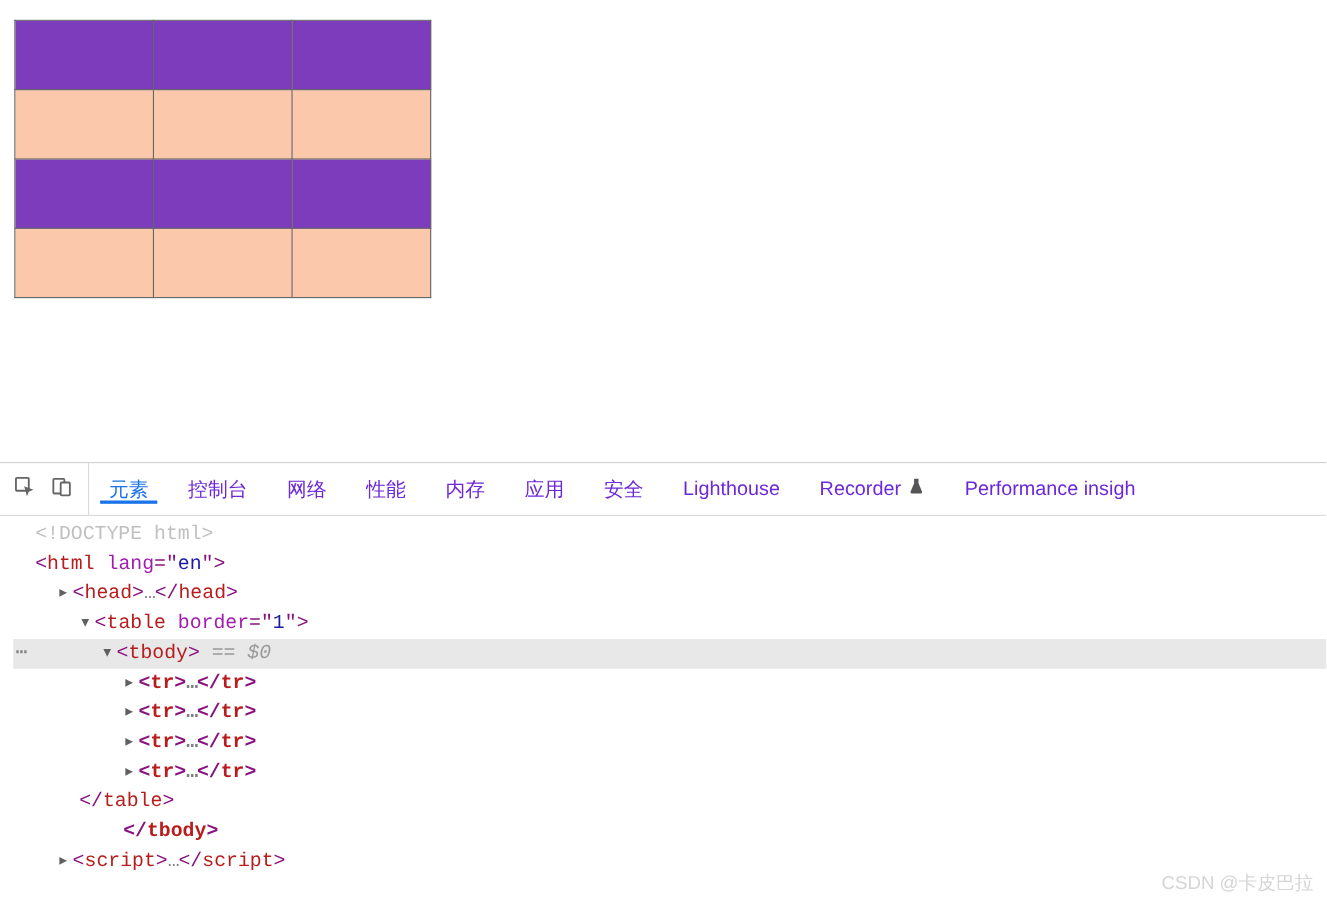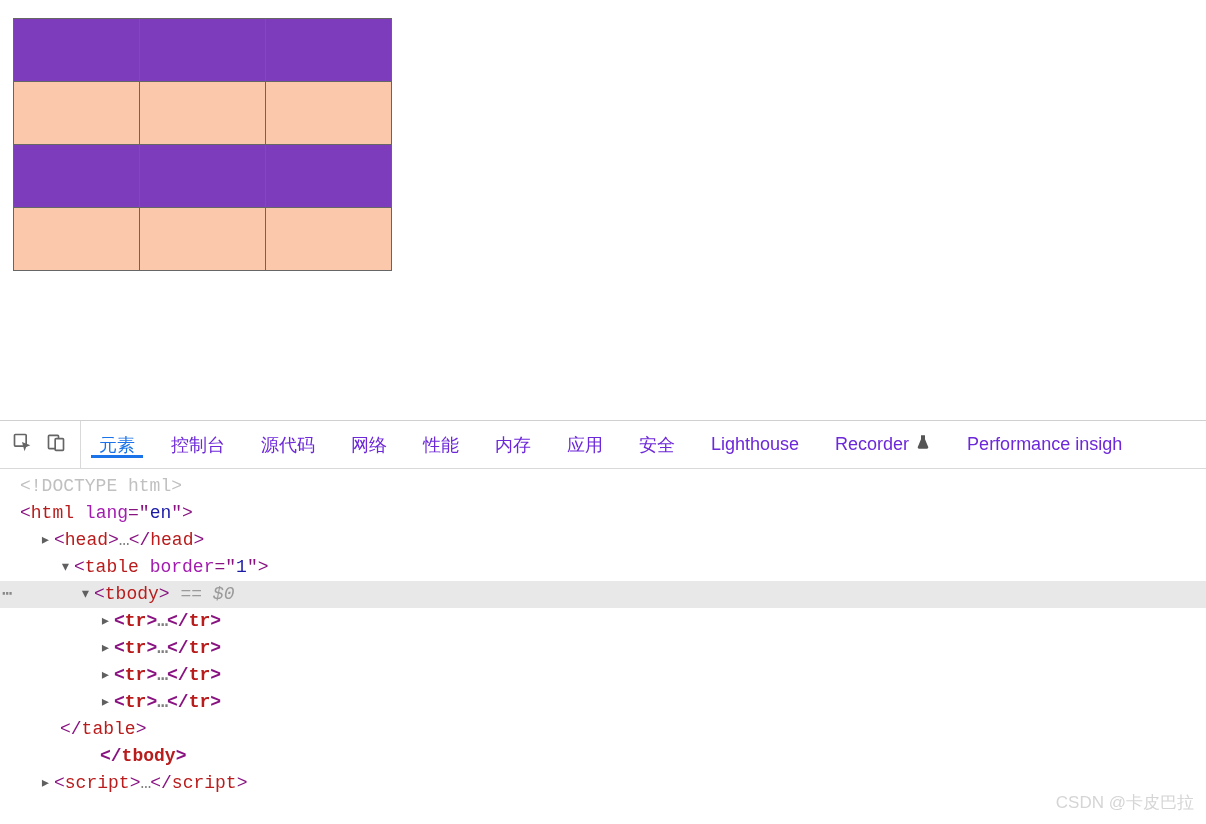--- a/index.html
+++ b/index.html
@@ -17,21 +17,21 @@
 .tabbar .icon-group { display: flex; align-items: center; gap: 14px; padding: 0 14px 0 6px; border-right: 1px solid #d9d9d9; height: 100%; }
 .tabbar .icon-group svg { width: 20px; height: 20px; stroke: #656565; }
 .tabbar .tabs { display: flex; align-items: center; height: 100%; }
 .tabbar .tab { padding: 0 18px; display: flex; align-items: center; cursor: pointer; color: #6d28d9; position: relative; }
 .tabbar .tab.active { color: #1a73e8; }
 .tabbar .tab.active::after { content: ""; position: absolute; left: 10px; right: 10px; bottom: -1px; height: 3px; background: #1a73e8; }
 .flask-icon { display: inline-block; margin-left: 6px; }
 .flask-icon svg { width: 16px; height: 16px; fill: #555; }
 
 .dom-tree { font-family: Consolas, "Courier New", monospace; font-size: 18px; line-height: 27px; padding: 4px 0; color: #303030; }
-.dom-tree .line { white-space: pre; padding-left: 20px; }
+.dom-tree .line { white-space: pre; padding-left: 20px; margin-left: 12px; }
 .dom-tree .indent-0 { padding-left: 20px; }
 .dom-tree .indent-1 { padding-left: 40px; }
 .dom-tree .indent-2 { padding-left: 60px; }
 .dom-tree .indent-3 { padding-left: 80px; }
 .dom-tree .indent-4 { padding-left: 100px; font-weight: bold; }
 .dom-tree .doctype { color: #c0c0c0; }
 .dom-tree .tag { color: #b91c1c; }
 .dom-tree .attr-name { color: #a21caf; }
 .dom-tree .attr-val { color: #1a1aa6; }
 .dom-tree .punct { color: #881280; }
@@ -88,21 +88,20 @@
       <span>
         <svg viewBox="0 0 24 24" fill="none" stroke-width="2">
             <rect x="3" y="4" width="12" height="16" rx="1"></rect>
             <rect x="11" y="8" width="10" height="14" rx="1" fill="#fff"></rect>
           </svg>
       </span>
     </div>
     <div class="tabs">
       <div class="tab active">元素</div>
       <div class="tab">控制台</div>
-      <div class="tab">源代码</div>
       <div class="tab">网络</div>
       <div class="tab">性能</div>
       <div class="tab">内存</div>
       <div class="tab">应用</div>
       <div class="tab">安全</div>
       <div class="tab">Lighthouse</div>
       <div class="tab">
         <span>Recorder</span>
         <span class="flask-icon"><svg viewBox="0 0 24 24">
               <path d="M9 2 v6 L4 20 a2 2 0 0 0 2 2 h12 a2 2 0 0 0 2 -2 L15 8 V2 Z"></path>

